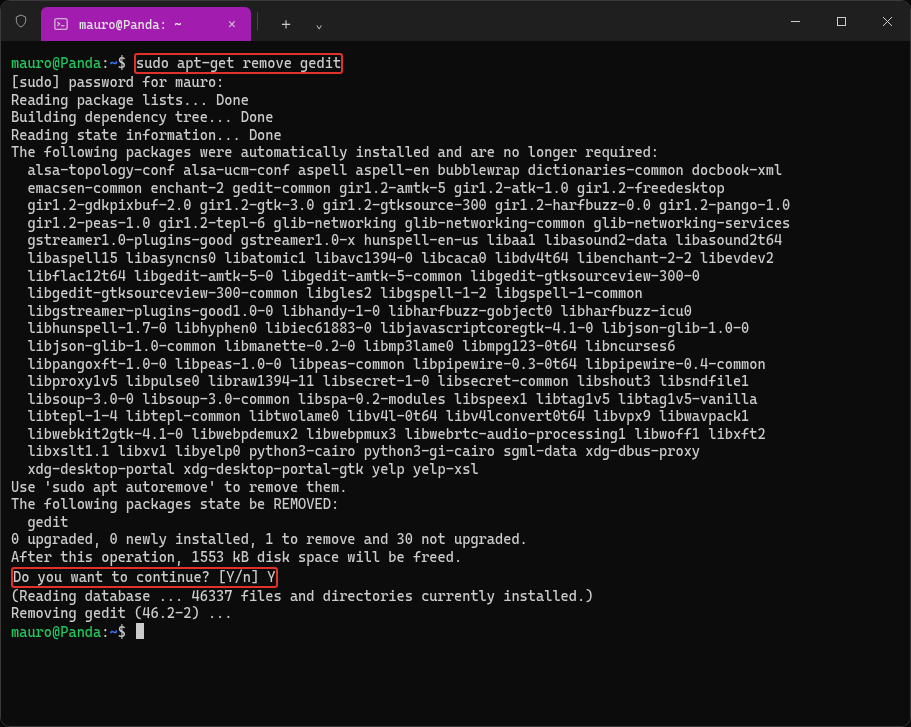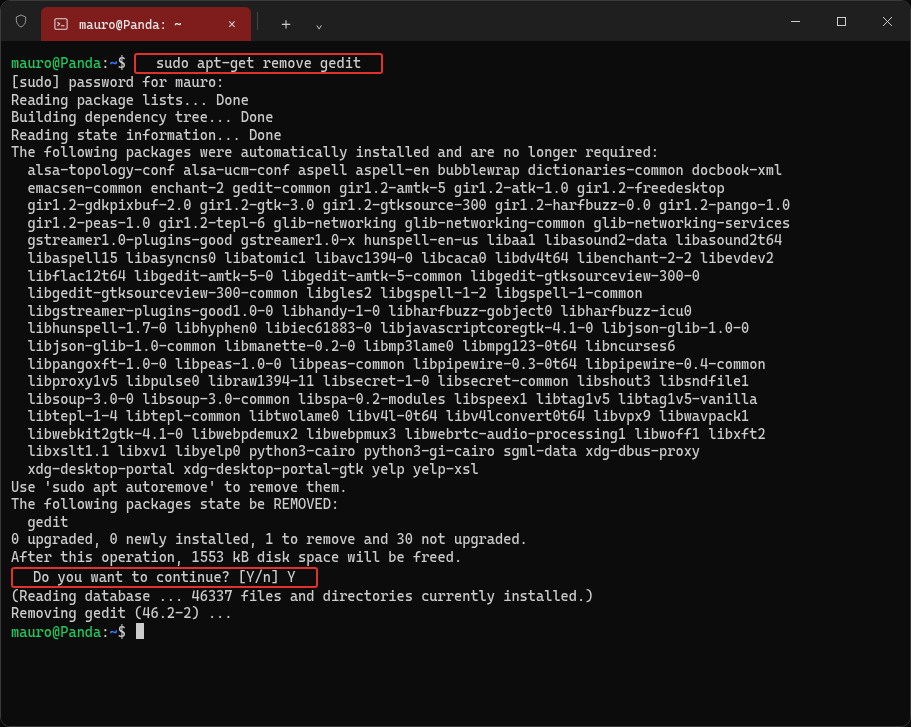--- a/index.html
+++ b/index.html
@@ -26,21 +26,21 @@
     user-select: none;
   }
   .tb-left {
     width: 40px;
     display: flex; align-items: center; justify-content: center;
     color: #bbb;
   }
   .tab {
     display: flex;
     align-items: center;
-    background: #7f1d1d;
+    background: #a21caf;
     padding: 0 10px 0 12px;
     gap: 10px;
     min-width: 210px;
     border-top-left-radius: 6px;
     border-top-right-radius: 6px;
     margin-top: 6px;
   }
   .tab-icon {
     width: 16px; height: 16px;
     display: inline-flex; align-items: center; justify-content: center;
@@ -84,21 +84,21 @@
     white-space: pre-wrap;
     word-break: break-word;
     overflow: hidden;
   }
   .prompt-user { color: #22c55e; font-weight: 500; }
   .prompt-sep  { color: #cccccc; }
   .cmd { color: #cccccc; margin-top: 34px; }
   .hl {
     border: 2px solid #e0312b;
     border-radius: 3px;
-    padding: 0 20px;
+    padding: 0 0;
     display: inline-block;
     line-height: 17px;
   }
   .cursor {
     display: inline-block;
     width: 8px; height: 16px;
     background: #cccccc;
     vertical-align: -2px;
     margin-left: 2px;
   }

